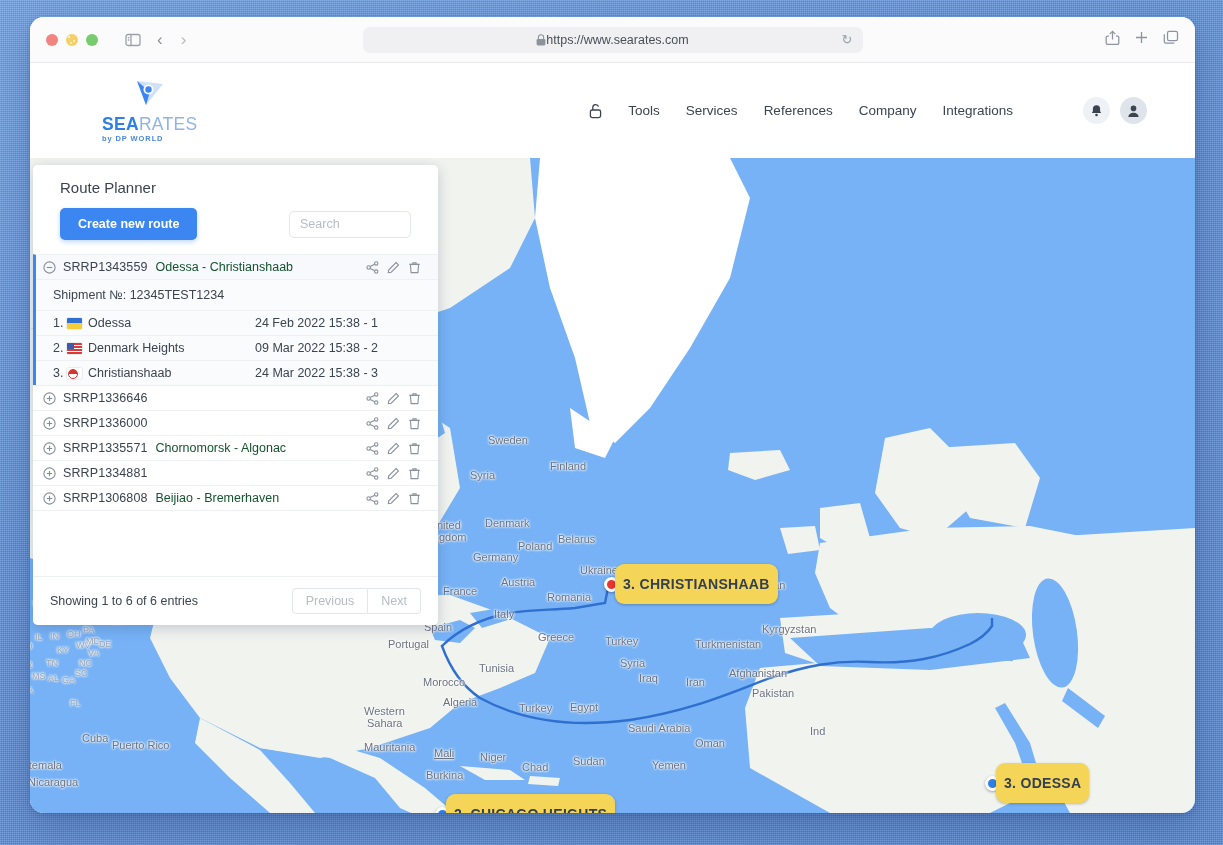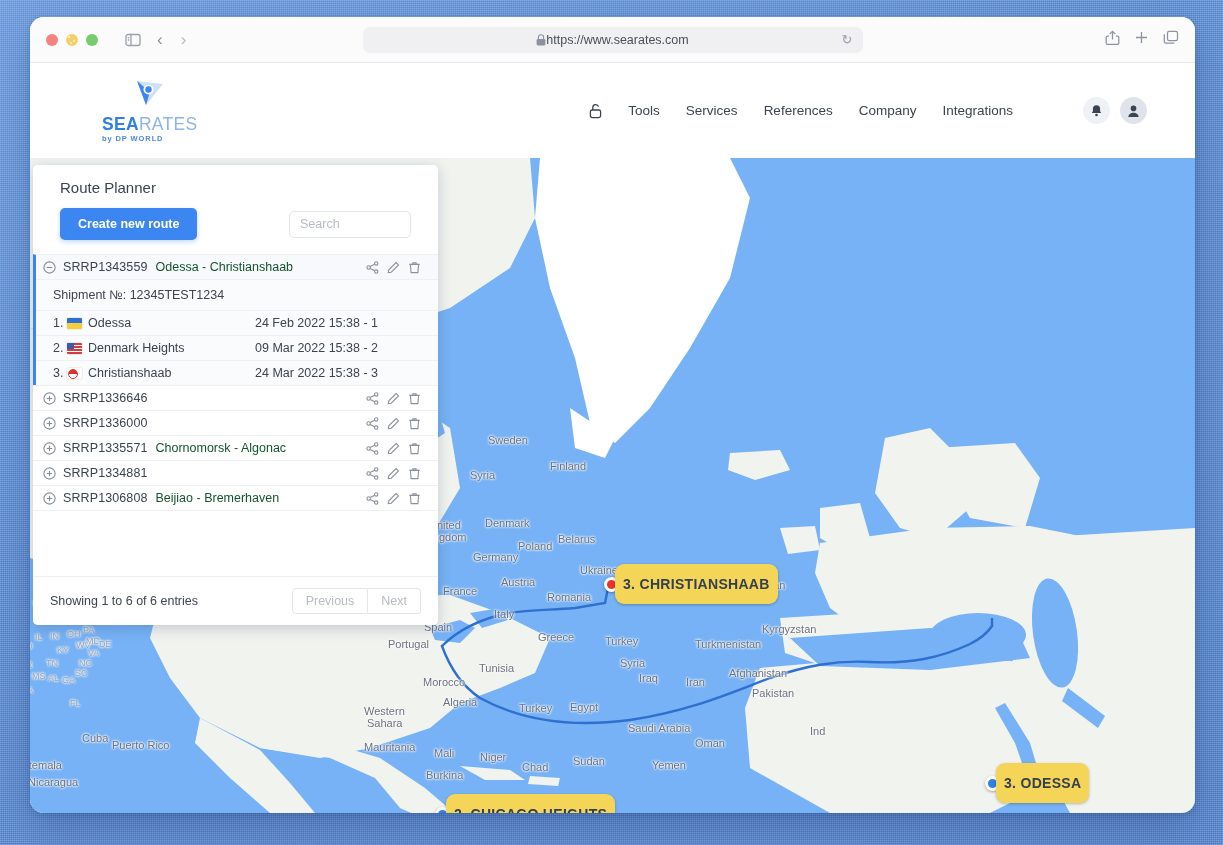--- a/index.html
+++ b/index.html
@@ -459,21 +459,21 @@
         <div class="map-label" style="left: 508px; top: 473px;">Greece</div>
         <div class="map-label" style="left: 575px; top: 477px;">Turkey</div>
         <div class="map-label" style="left: 449px; top: 504px;">Tunisia</div>
         <div class="map-label" style="left: 368px; top: 518px; margin-left: 25px;">Morocco</div>
         <div class="map-label" style="left: 413px; top: 538px;">Algeria</div>
         <div class="map-label" style="left: 489px; top: 544px;">Turkey</div>
         <div class="map-label" style="left: 540px; top: 543px;">Egypt</div>
         <div class="map-label" style="left: 334px; top: 547px;">Western</div>
         <div class="map-label" style="left: 337px; top: 559px;">Sahara</div>
         <div class="map-label" style="left: 334px; top: 583px;">Mauritania</div>
-        <div class="map-label" style="left: 404px; top: 589px;">Mali</div>
+        <div class="map-label" style="left: 404px; top: 589px; text-decoration: underline;">Mali</div>
         <div class="map-label" style="left: 450px; top: 593px;">Niger</div>
         <div class="map-label" style="left: 492px; top: 603px;">Chad</div>
         <div class="map-label" style="left: 543px; top: 597px;">Sudan</div>
         <div class="map-label" style="left: 396px; top: 611px;">Burkina</div>
         <div class="map-label" style="left: 590px; top: 499px;">Syria</div>
         <div class="map-label" style="left: 609px; top: 514px;">Iraq</div>
         <div class="map-label" style="left: 656px; top: 518px;">Iran</div>
         <div class="map-label" style="left: 598px; top: 564px;">Saudi Arabia</div>
         <div class="map-label" style="left: 622px; top: 601px;">Yemen</div>
         <div class="map-label" style="left: 665px; top: 579px;">Oman</div>

